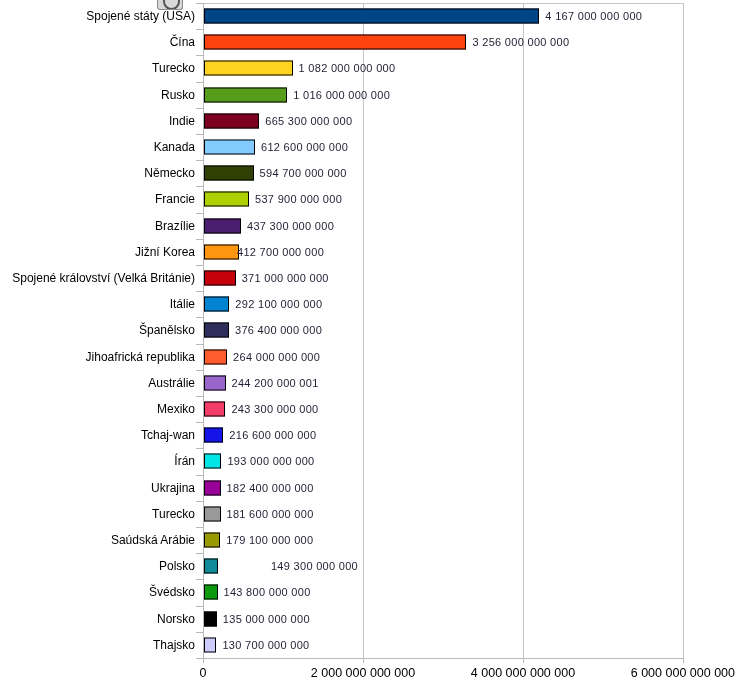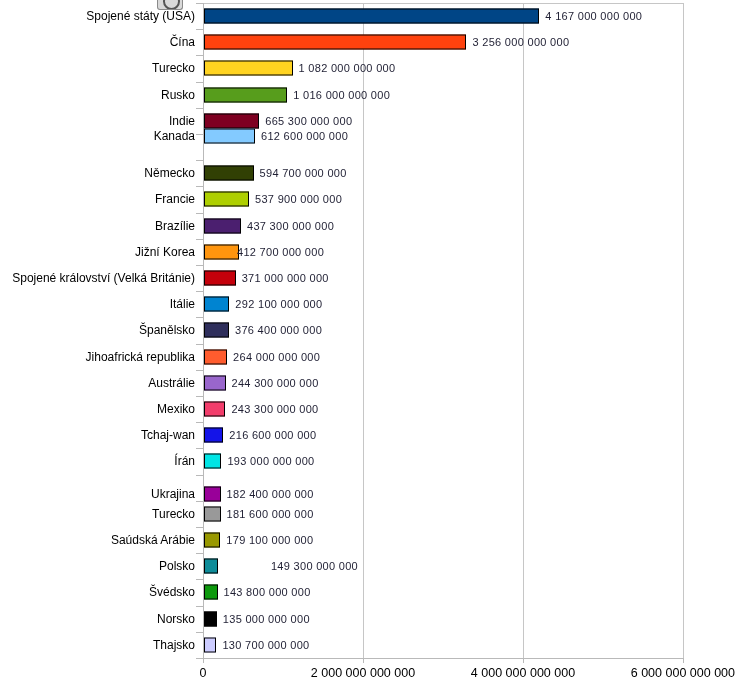--- a/index.html
+++ b/index.html
@@ -73,21 +73,21 @@
         <div class="row" style="top: 81.6px; height: 26.2px;">
           <div class="cat-label">Rusko</div>
           <div class="bar" style="width: 81.28px; background: rgb(87, 157, 28);"></div>
           <div class="val-label" style="left: 293.28px;">1 016 000 000 000</div>
         </div>
         <div class="row" style="top: 107.8px; height: 26.2px;">
           <div class="cat-label">Indie</div>
           <div class="bar" style="width: 53.224px; background: rgb(126, 0, 33);"></div>
           <div class="val-label" style="left: 265.224px;">665 300 000 000</div>
         </div>
-        <div class="row" style="top: 123px; height: 26.2px; text-decoration: underline;">
+        <div class="row" style="top: 134px; height: 26.2px; text-decoration: underline;">
           <div class="cat-label">Kanada</div>
           <div class="bar" style="width: 49.008px; background: rgb(131, 202, 255);"></div>
           <div class="val-label" style="left: 261.008px;">612 600 000 000</div>
         </div>
         <div class="row" style="top: 160.2px; height: 26.2px;">
           <div class="cat-label">Německo</div>
           <div class="bar" style="width: 47.576px; background: rgb(49, 64, 4);"></div>
           <div class="val-label" style="left: 259.576px;">594 700 000 000</div>
         </div>
         <div class="row" style="top: 186.4px; height: 26.2px;">
@@ -121,38 +121,38 @@
           <div class="val-label" style="left: 234.992px;">376 400 000 000</div>
         </div>
         <div class="row" style="top: 343.6px; height: 26.2px; text-align: center;">
           <div class="cat-label">Jihoafrická republika</div>
           <div class="bar" style="width: 21.12px; background: rgb(255, 92, 46);"></div>
           <div class="val-label" style="left: 233.12px;">264 000 000 000</div>
         </div>
         <div class="row" style="top: 369.8px; height: 26.2px;">
           <div class="cat-label">Austrálie</div>
           <div class="bar" style="width: 19.536px; background: rgb(153, 102, 204);"></div>
-          <div class="val-label" style="left: 231.536px;">244 300 000 000</div>
+          <div class="val-label" style="left: 231.536px;">244 200 000 001</div>
         </div>
         <div class="row" style="top: 396px; height: 26.2px;">
           <div class="cat-label">Mexiko</div>
           <div class="bar" style="width: 19.464px; background: rgb(242, 61, 107);"></div>
           <div class="val-label" style="left: 231.464px;">243 300 000 000</div>
         </div>
         <div class="row" style="top: 422.2px; height: 26.2px;">
           <div class="cat-label">Tchaj-wan</div>
           <div class="bar" style="width: 17.328px; background: rgb(20, 20, 232);"></div>
           <div class="val-label" style="left: 229.328px;">216 600 000 000</div>
         </div>
         <div class="row" style="top: 448.4px; height: 26.2px;">
           <div class="cat-label">Írán</div>
           <div class="bar" style="width: 15.44px; background: rgb(0, 229, 229);"></div>
           <div class="val-label" style="left: 227.44px;">193 000 000 000</div>
         </div>
-        <div class="row" style="top: 474.6px; height: 26.2px; margin-top: 6px;">
+        <div class="row" style="top: 474.6px; height: 26.2px;">
           <div class="cat-label">Ukrajina</div>
           <div class="bar" style="width: 14.592px; background: rgb(153, 0, 153);"></div>
           <div class="val-label" style="left: 226.592px;">182 400 000 000</div>
         </div>
         <div class="row" style="top: 500.8px; height: 26.2px;">
           <div class="cat-label">Turecko</div>
           <div class="bar" style="width: 14.528px; background: rgb(153, 153, 153);"></div>
           <div class="val-label" style="left: 226.528px;">181 600 000 000</div>
         </div>
         <div class="row" style="top: 527px; height: 26.2px;">

